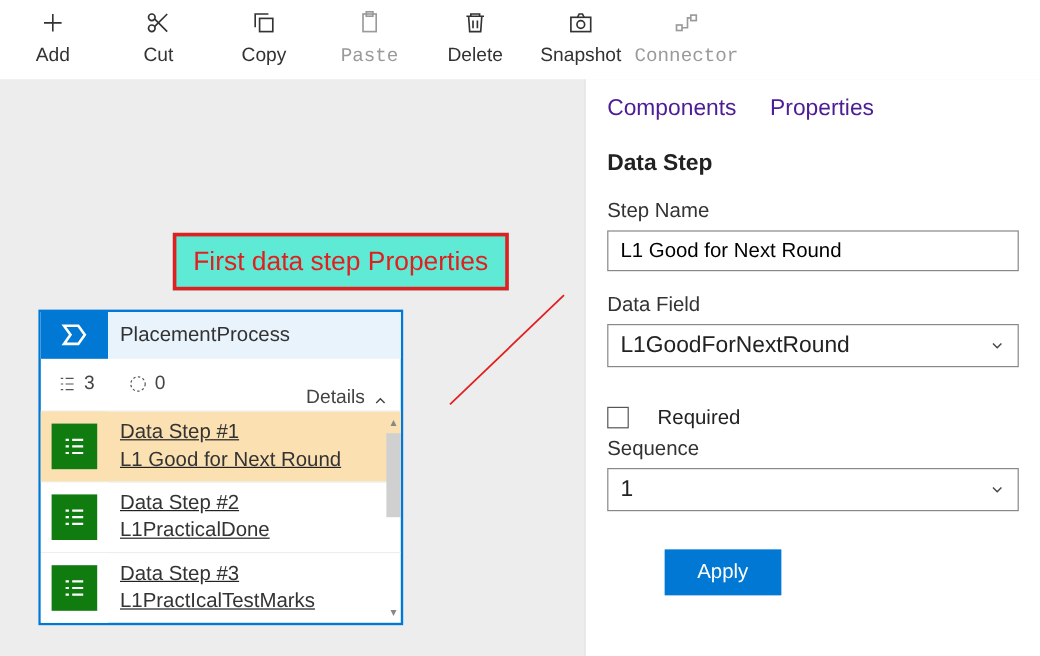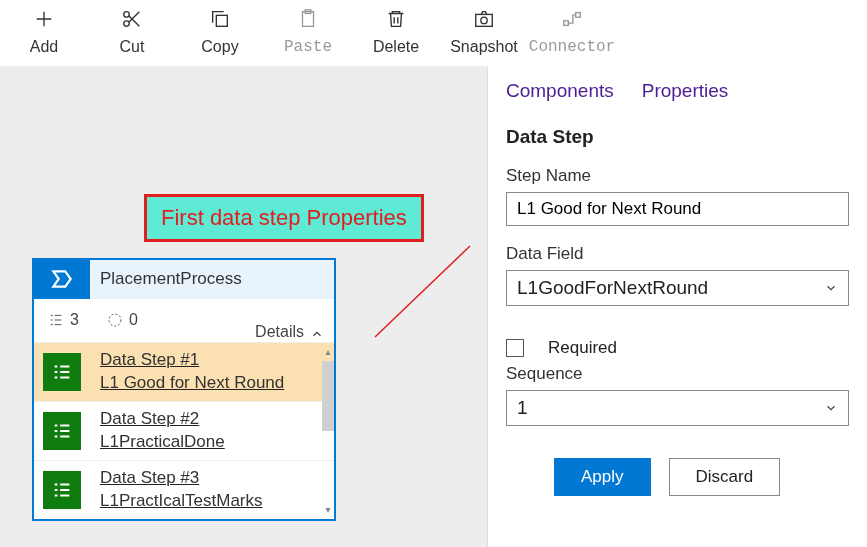--- a/index.html
+++ b/index.html
@@ -236,15 +236,14 @@
   <div class="fld-label">Sequence</div>
   <div class="fld-select">
     <span>1</span>
     <svg viewBox="0 0 24 24" width="14" height="14">
         <path d="M6 9l6 6 6-6" fill="none" stroke="#444" stroke-width="2"></path>
       </svg>
   </div>
 
   <div class="btn-row">
     <div class="btn primary">Apply</div>
-    <div class="btn">Discard</div>
   </div>
 </div>
 
 </body></html>

